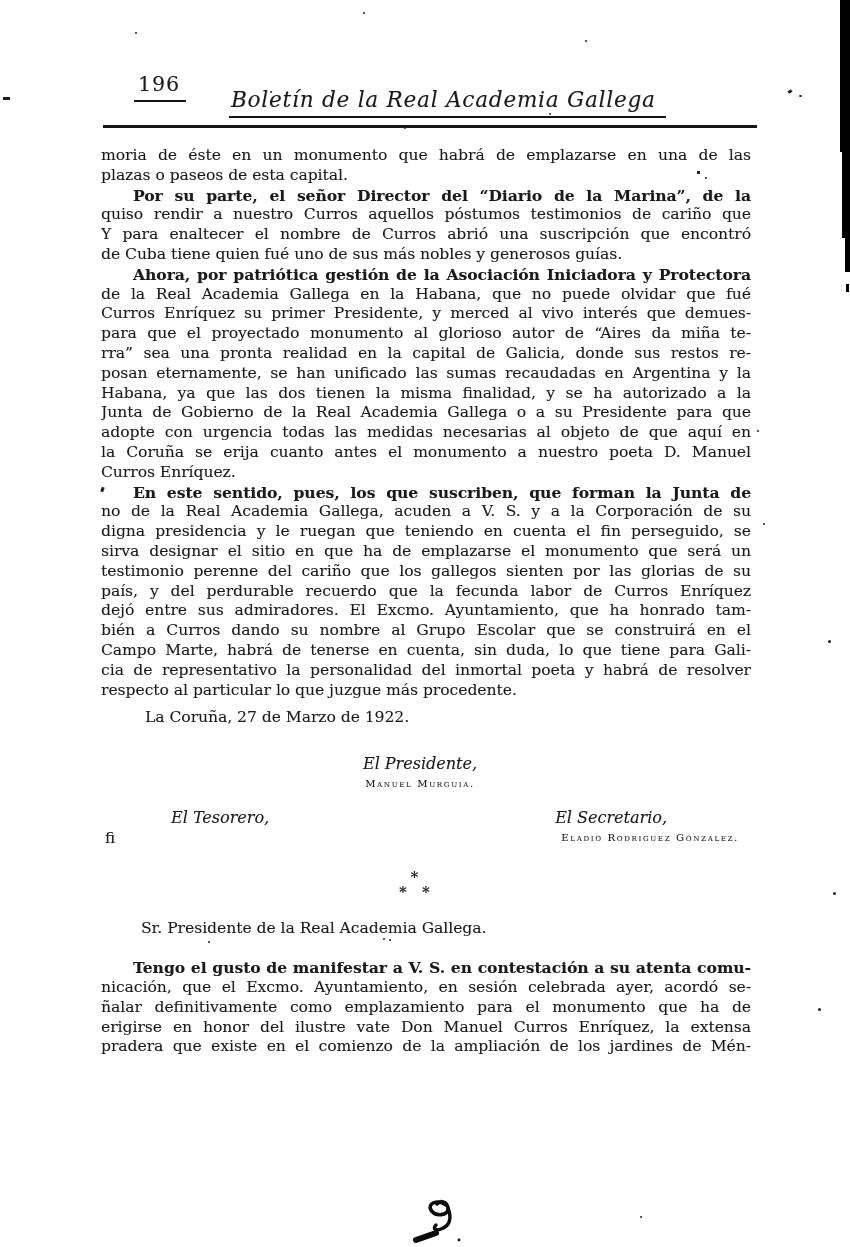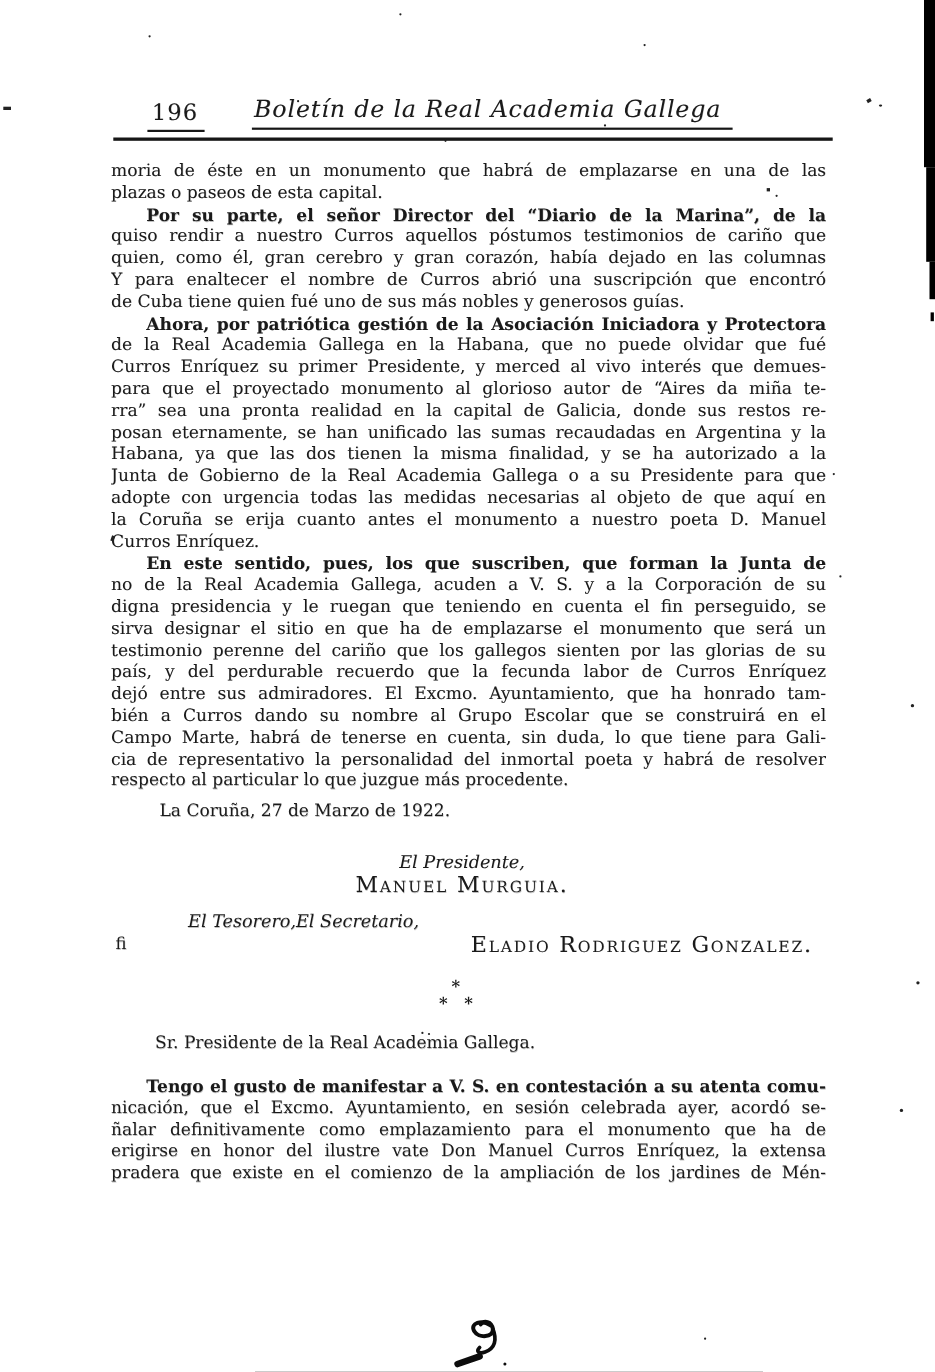--- a/index.html
+++ b/index.html
@@ -5,42 +5,42 @@
   html,body{margin:0;padding:0;background:#888;}
   .page{
     position:relative;width:850px;height:1247px;margin:0 auto;
     background:#ffffff;overflow:hidden;
     font-family:"DejaVu Serif","Liberation Serif",serif;
     color:#1a1a1a;font-size:15.5px;
     text-shadow:0.4px 0.4px 0 rgba(26,26,26,0.28);
   }
   
   .pagenum{
-    position:absolute;left:134px;top:90px;font-size:20.5px;letter-spacing:1px;
+    position:absolute;left:134px;top:72px;font-size:20.5px;letter-spacing:1px;
     padding:0 6px 4px 4px;border-bottom:2.5px solid #161616;
   }
   .booktitle{
     position:absolute;left:229px;top:87px;font-size:21.5px;font-style:italic;
     letter-spacing:0.8px;padding:0 10px 4px 2px;border-bottom:2.5px solid #161616;
   }
   .header-rule{position:absolute;left:103px;top:125px;width:654px;height:2.5px;background:#161616;}
   
   .doc{position:absolute;left:101px;top:146px;width:650px;}
   .line{
     height:19.8px;line-height:19.8px;overflow:hidden;
     text-align:justify;text-align-last:justify;
   }
   .par.last-left .line:last-child{text-align-last:left;}
   .par.indent .line:first-child{text-indent:32px;font-weight:bold;}
   .dateline{margin:8px 0 0 0;text-indent:44px;line-height:19.8px;height:19.8px;}
   
   .sig-president{margin-top:26px;text-align:center;transform:translateX(-6px);}
   .sig-title{font-style:italic;font-size:16px;line-height:20px;}
-  .sig-name{font-variant:small-caps;letter-spacing:1.7px;font-size:20px;line-height:20px;}
-  .sig-row{margin-top:14px;display:flex;justify-content:flex-start;line-height:20px;}
+  .sig-name{font-variant:small-caps;letter-spacing:1.7px;font-size:10px;line-height:20px;}
+  .sig-row{margin-top:14px;display:flex;justify-content:space-between;line-height:20px;}
   .treasurer{margin-left:70px;}
   .sec-title{margin-right:84px;}
   .sig-row2{display:flex;justify-content:space-between;line-height:20px;}
   .stray{margin-left:4px;font-size:15px;}
   .sec-name{margin-right:12px;}
   
   .asterism{margin-top:22px;text-align:center;transform:translateX(-9px);
     font-size:15px;line-height:15px;letter-spacing:5px;text-shadow:none;font-weight:bold;}
   .salutation{margin:18px 0 0 0;text-indent:40px;line-height:20px;height:20px;}
   .letter2{margin-top:20px;}
@@ -61,21 +61,20 @@
   <div class="doc">
 
     <section>
         <div class="par last-left">
           <div class="line">moria de éste en un monumento que habrá de emplazarse en una de las</div>
           <div class="line">plazas o paseos de esta capital.</div>
         </div>
         <div class="par indent last-left">
           <div class="line">Por su parte, el señor Director del “Diario de la Marina”, de la Habana,</div>
           <div class="line">quiso rendir a nuestro Curros aquellos póstumos testimonios de cariño que</div>
-          <div class="line">quien, como él, gran cerebro y gran corazón, había dejado en las columnas</div>
           <div class="line">Y para enaltecer el nombre de Curros abrió una suscripción que encontró</div>
           <div class="line">de Cuba tiene quien fué uno de sus más nobles y generosos guías.</div>
         </div>
         <div class="par indent last-left">
           <div class="line">Ahora, por patriótica gestión de la Asociación Iniciadora y Protectora</div>
           <div class="line">de la Real Academia Gallega en la Habana, que no puede olvidar que fué</div>
           <div class="line">Curros Enríquez su primer Presidente, y merced al vivo interés que demues-</div>
           <div class="line">para que el proyectado monumento al glorioso autor de “Aires da miña te-</div>
           <div class="line">rra” sea una pronta realidad en la capital de Galicia, donde sus restos re-</div>
           <div class="line">posan eternamente, se han unificado las sumas recaudadas en Argentina y la</div>

